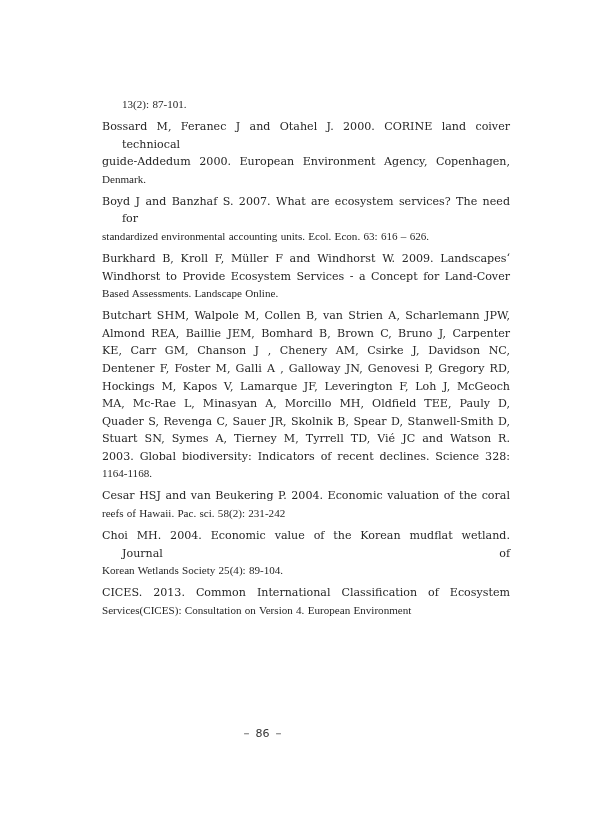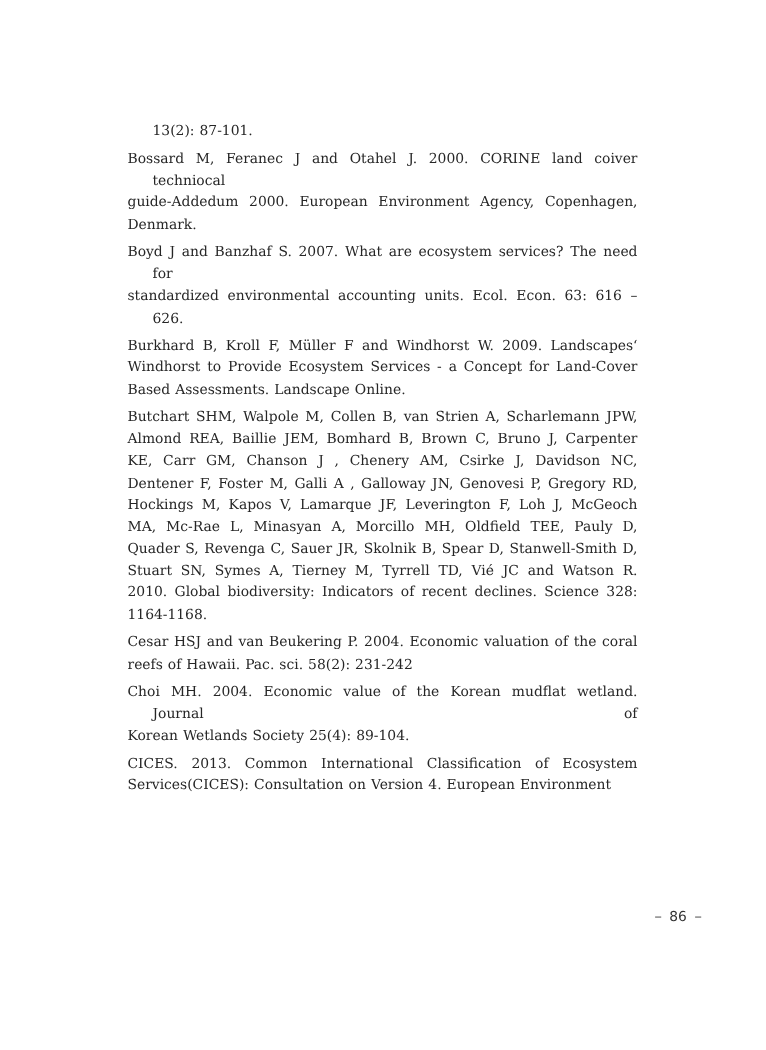--- a/index.html
+++ b/index.html
@@ -33,31 +33,31 @@
     .ref.cont {
       text-indent: 0;
     }
     .ref .line {
       display: block;
       text-align: justify;
       text-align-last: justify;
     }
     .ref .line.last {
       text-align-last: left;
+      font-family: Liberation Serif, serif;
     }
     .page-number {
       position: absolute;
       left: 0;
       width: 525px;
       top: 726px;
-      text-align: right;
+      text-align: center;
       font-family: "DejaVu Sans", "Liberation Sans", sans-serif;
       font-size: 11px;
       color: #333333;
-      margin-left: 39px;
     }
   </style>
 </head>
 <body>
 
 <div class="page" id="refs">
     <div class="ref cont">
       <span class="line last">13(2):   87-101.</span>
     </div>
     <div class="ref">
@@ -76,21 +76,21 @@
     </div>
     <div class="ref">
       <span class="line">Butchart SHM, Walpole M, Collen B, van Strien A, Scharlemann JPW,</span>
       <span class="line">Almond REA, Baillie JEM, Bomhard B, Brown C, Bruno J, Carpenter</span>
       <span class="line">KE, Carr GM, Chanson J , Chenery AM, Csirke J, Davidson NC,</span>
       <span class="line">Dentener F, Foster M, Galli A , Galloway JN, Genovesi P, Gregory RD,</span>
       <span class="line">Hockings M, Kapos V, Lamarque JF, Leverington F, Loh J, McGeoch</span>
       <span class="line">MA, Mc-Rae L, Minasyan A,  Morcillo MH, Oldfield TEE, Pauly D,</span>
       <span class="line">Quader S, Revenga C, Sauer JR, Skolnik B, Spear D, Stanwell-Smith D,</span>
       <span class="line">Stuart SN, Symes A, Tierney M, Tyrrell TD, Vié JC and Watson R.</span>
-      <span class="line">2010. Global biodiversity: Indicators of recent declines. Science 328:</span>
+      <span class="line">2003. Global biodiversity: Indicators of recent declines. Science 328:</span>
       <span class="line last">1164-1168.</span>
     </div>
     <div class="ref">
       <span class="line">Cesar HSJ and van Beukering P. 2004. Economic valuation of the coral</span>
       <span class="line last">reefs of Hawaii. Pac. sci. 58(2): 231-242</span>
     </div>
     <div class="ref">
       <span class="line">Choi MH. 2004. Economic value of the Korean mudflat wetland. Journal of</span>
       <span class="line last">Korean Wetlands Society 25(4): 89-104.</span>
     </div>

